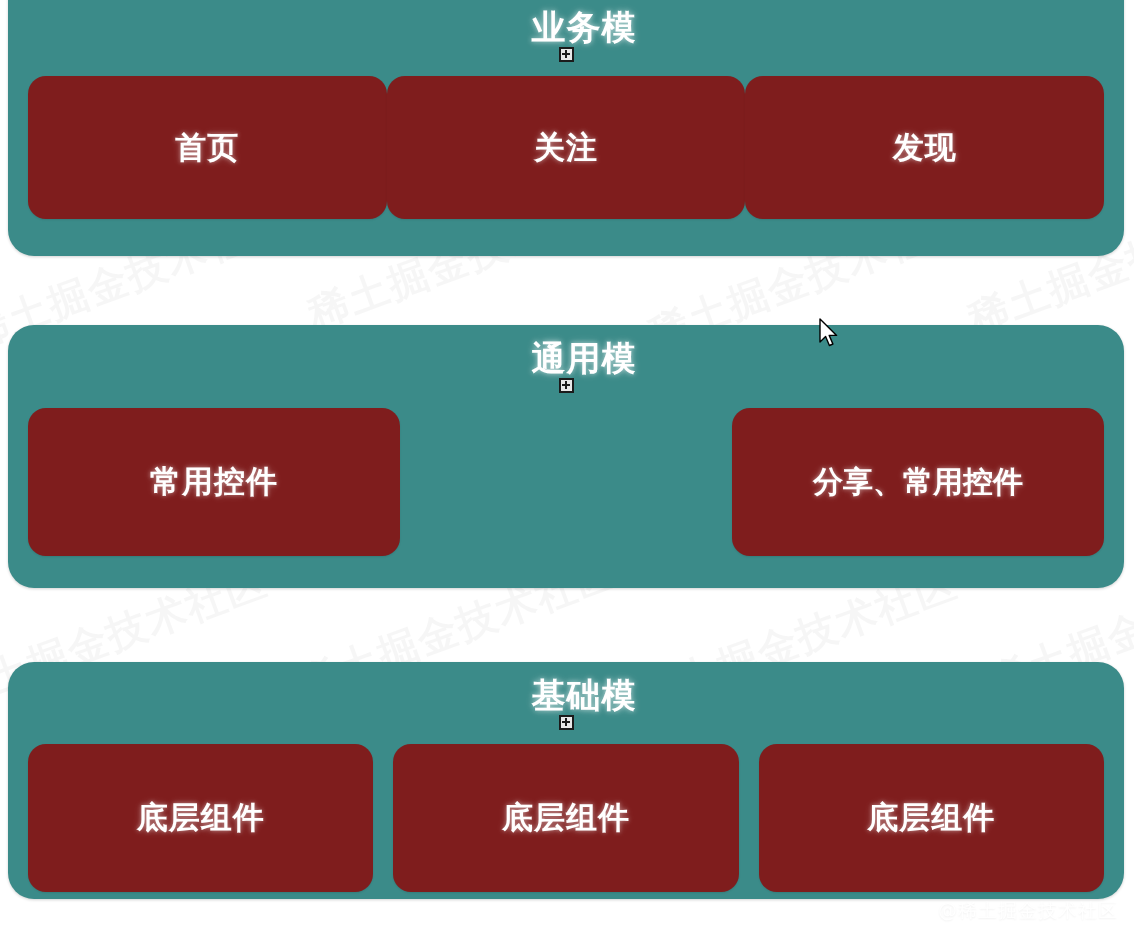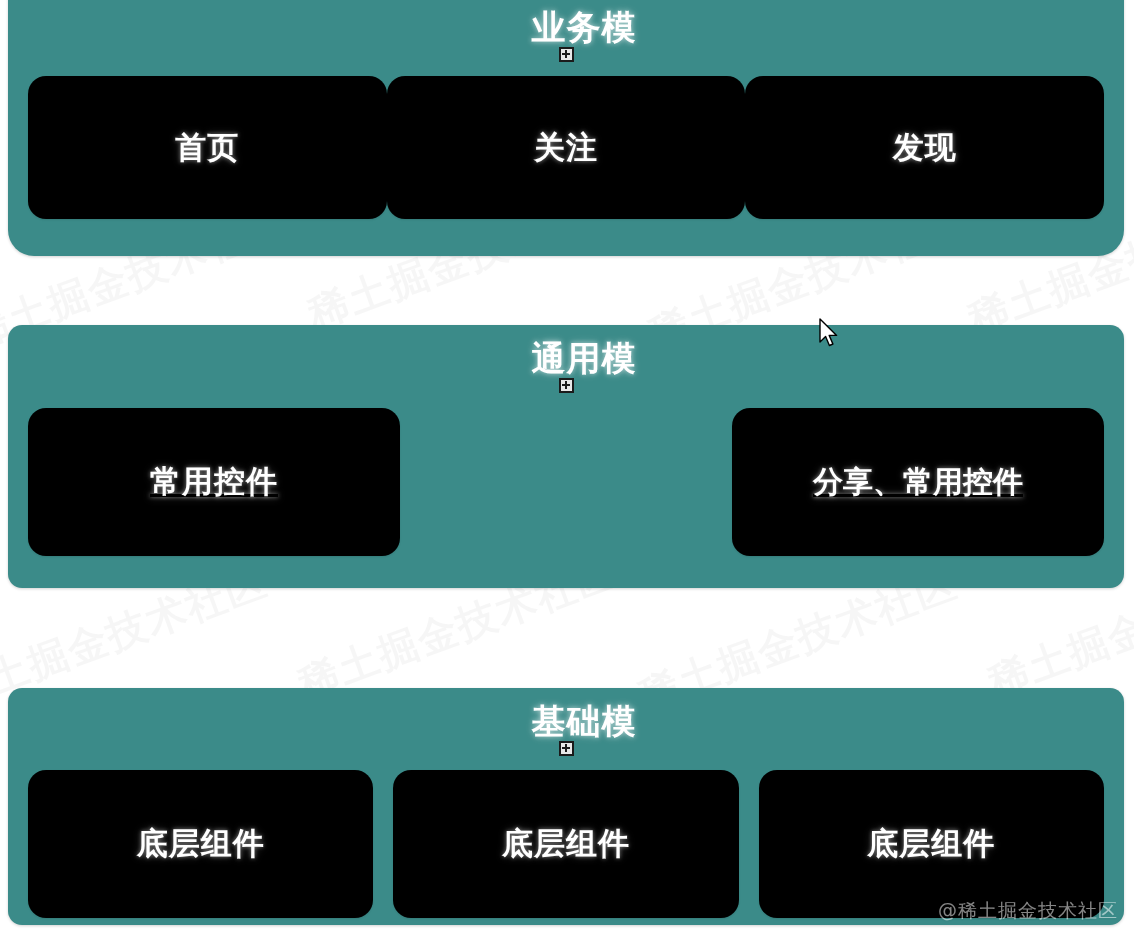--- a/index.html
+++ b/index.html
@@ -41,29 +41,29 @@
   #diagram {
     position: absolute;
     inset: 0;
     z-index: 1;
   }
 
   
   .panel {
     position: absolute;
     background: #3b8b89;
-    border-radius: 14px;
+    border-radius: 26px;
     box-shadow: 0 1px 3px rgba(0,0,0,0.18);
   }
   #panel-0 {
     left: 8px;  top: -34px;  width: 1116px; height: 290px;
     border-radius: 0 0 26px 26px;
   }
   #panel-1 { left: 8px;  top: 325px;  width: 1116px; height: 263px; }
-  #panel-2 { left: 8px;  top: 688px;  width: 1116px; height: 237px; }
+  #panel-2 { left: 8px;  top: 662px;  width: 1116px; height: 237px; }
 
   
   .panel-title-wrap {
     position: absolute;
     left: 0; right: 0;
     text-align: center;
   }
   #panel-0 .panel-title-wrap { top: 44px; }
   #panel-1 .panel-title-wrap { top: 16px; }
   #panel-2 .panel-title-wrap { top: 16px; }
@@ -106,29 +106,29 @@
     display: flex;
     justify-content: space-between;
     padding: 0 20px;
   }
   #panel-0 .card-row { top: 110px; }
   #panel-1 .card-row { top: 83px; }
   #panel-2 .card-row { top: 82px; gap: 20px; }
 
   .card {
     width: 372px;
-    background: #000000;
+    background: #7f1d1d;
     border-radius: 18px;
     display: flex;
     align-items: center;
     justify-content: center;
     box-shadow: 0 1px 2px rgba(0,0,0,0.10);
   }
   #panel-0 .card { height: 143px; }
-  #panel-1 .card { height: 148px; text-decoration: underline; }
+  #panel-1 .card { height: 148px; }
   #panel-2 .card { height: 148px; }
 
   .card-label {
     color: #ffffff;
     font-size: 31px;
     font-weight: 700;
     letter-spacing: 1px;
     white-space: nowrap;
     text-shadow: 0 0 4px rgba(255,255,255,0.45),
                  0 0 9px rgba(255,255,255,0.22);

